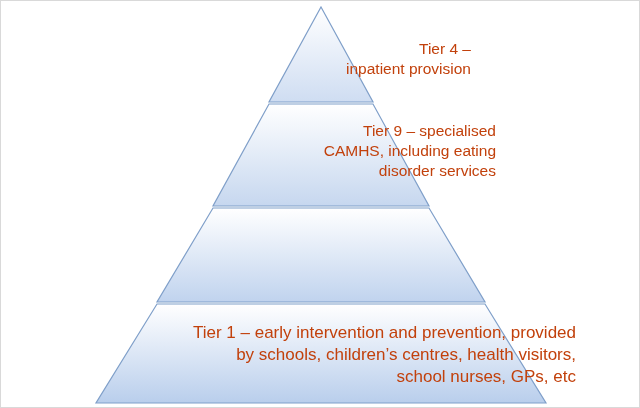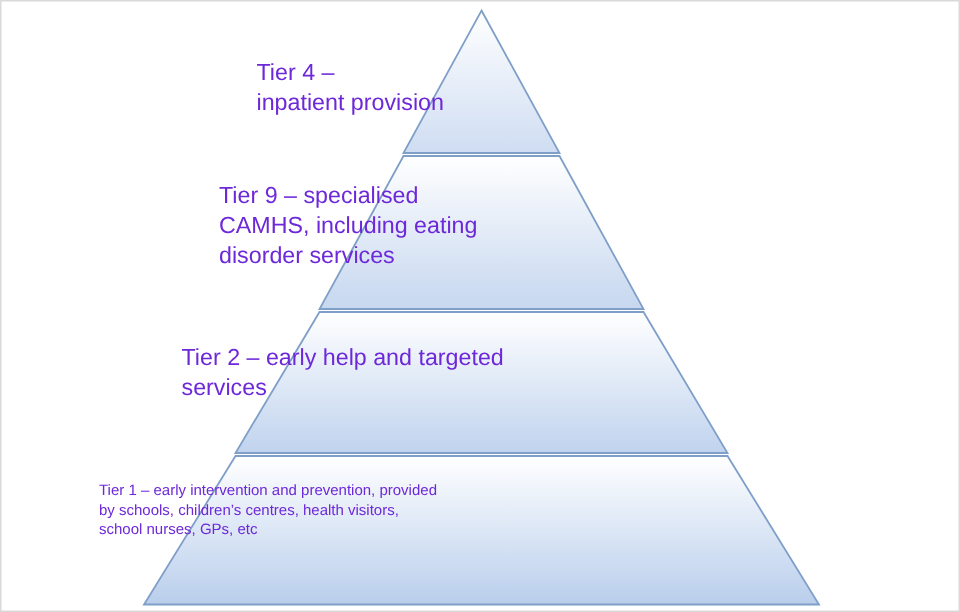--- a/index.html
+++ b/index.html
@@ -23,22 +23,22 @@
   }
   #pyramid {
     position: absolute;
     left: 0;
     top: 0;
     width: 640px;
     height: 408px;
   }
   .tier-label {
     position: absolute;
-    text-align: left;
-    color: #6d28d9;
+    text-align: right;
+    color: #c2410c;
     line-height: 1.28;
     white-space: pre-line;
     pointer-events: none;
   }
   #tier4-label {
     left: 170px;
     top: 38px;
     width: 300px;
     font-size: 15.5px;
   }
@@ -51,21 +51,21 @@
   #tier2-label {
     left: 120px;
     top: 228px;
     width: 400px;
     font-size: 15.5px;
   }
   #tier1-label {
     left: 65px;
     top: 321px;
     width: 510px;
-    font-size: 10px;
+    font-size: 17px;
   }
 </style>
 </head>
 <body>
 
 <div id="canvas">
 
   <svg id="pyramid" viewBox="0 0 640 408" xmlns="http://www.w3.org/2000/svg">
     <defs>
       <linearGradient id="g4" x1="0" y1="0" x2="0" y2="1">
@@ -95,20 +95,18 @@
     <polygon points="156,303 484,303 545,402 95,402" fill="url(#g1)" stroke="#7f9fc9" stroke-width="1.2"></polygon>
   </svg>
 
   <div class="tier-label" id="tier4-label">Tier 4 –
 inpatient provision</div>
 
   <div class="tier-label" id="tier3-label">Tier 9 – specialised
 CAMHS, including eating
 disorder services</div>
 
-  <div class="tier-label" id="tier2-label">Tier 2 – early help and targeted
-services</div>
 
   <div class="tier-label" id="tier1-label">Tier 1 – early intervention and prevention, provided
 by schools, children’s centres, health visitors,
 school nurses, GPs, etc</div>
 
 </div>
 
 </body></html>

